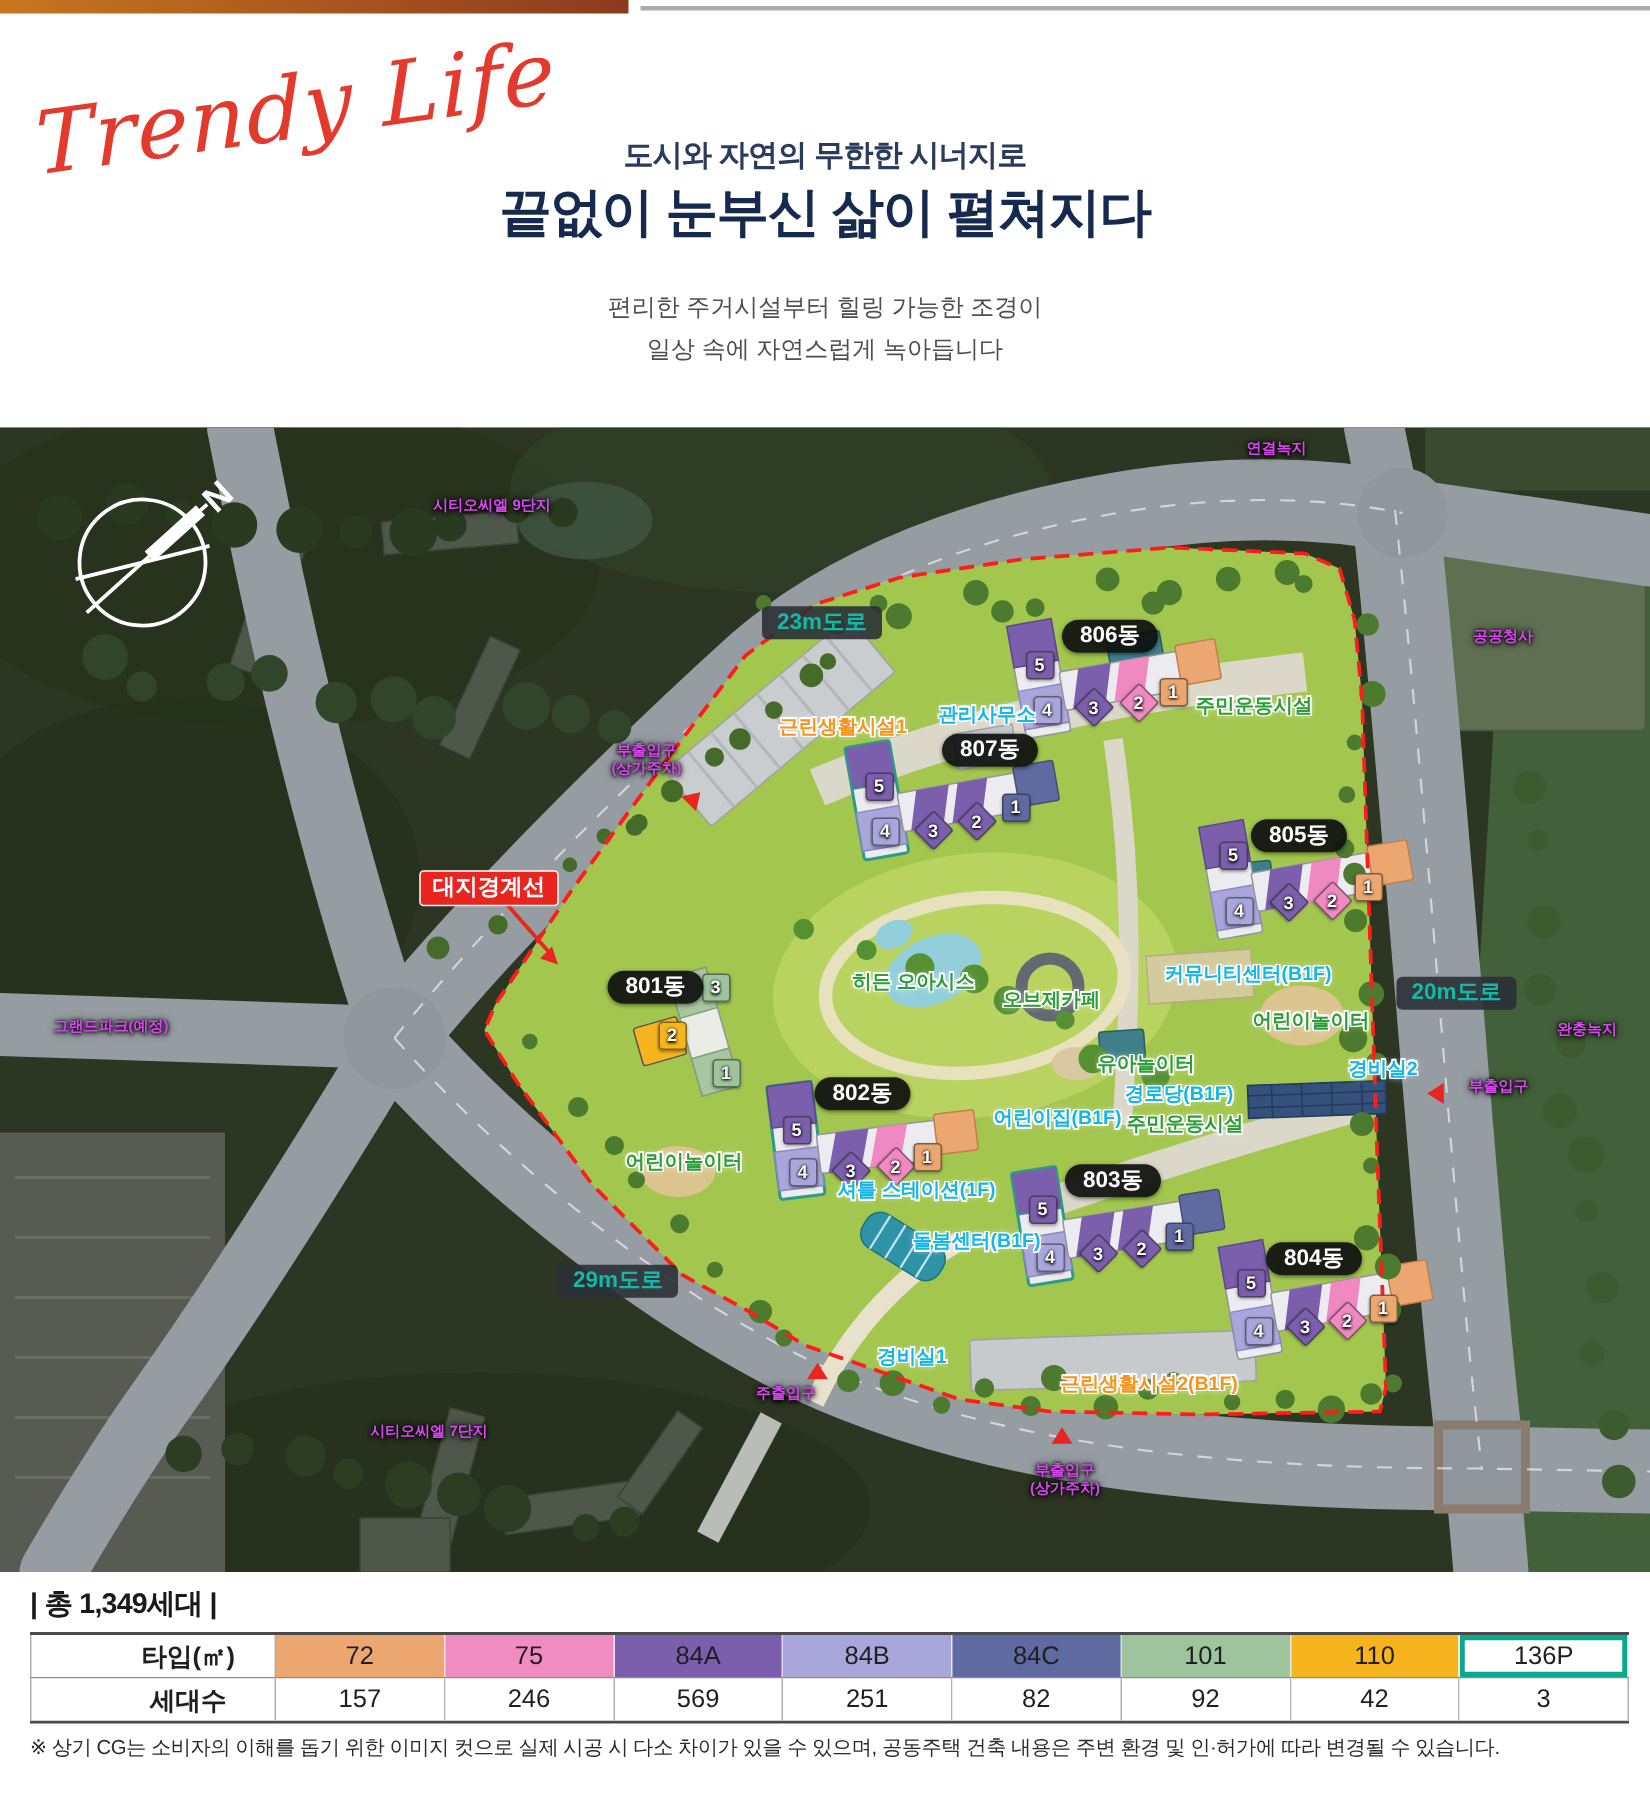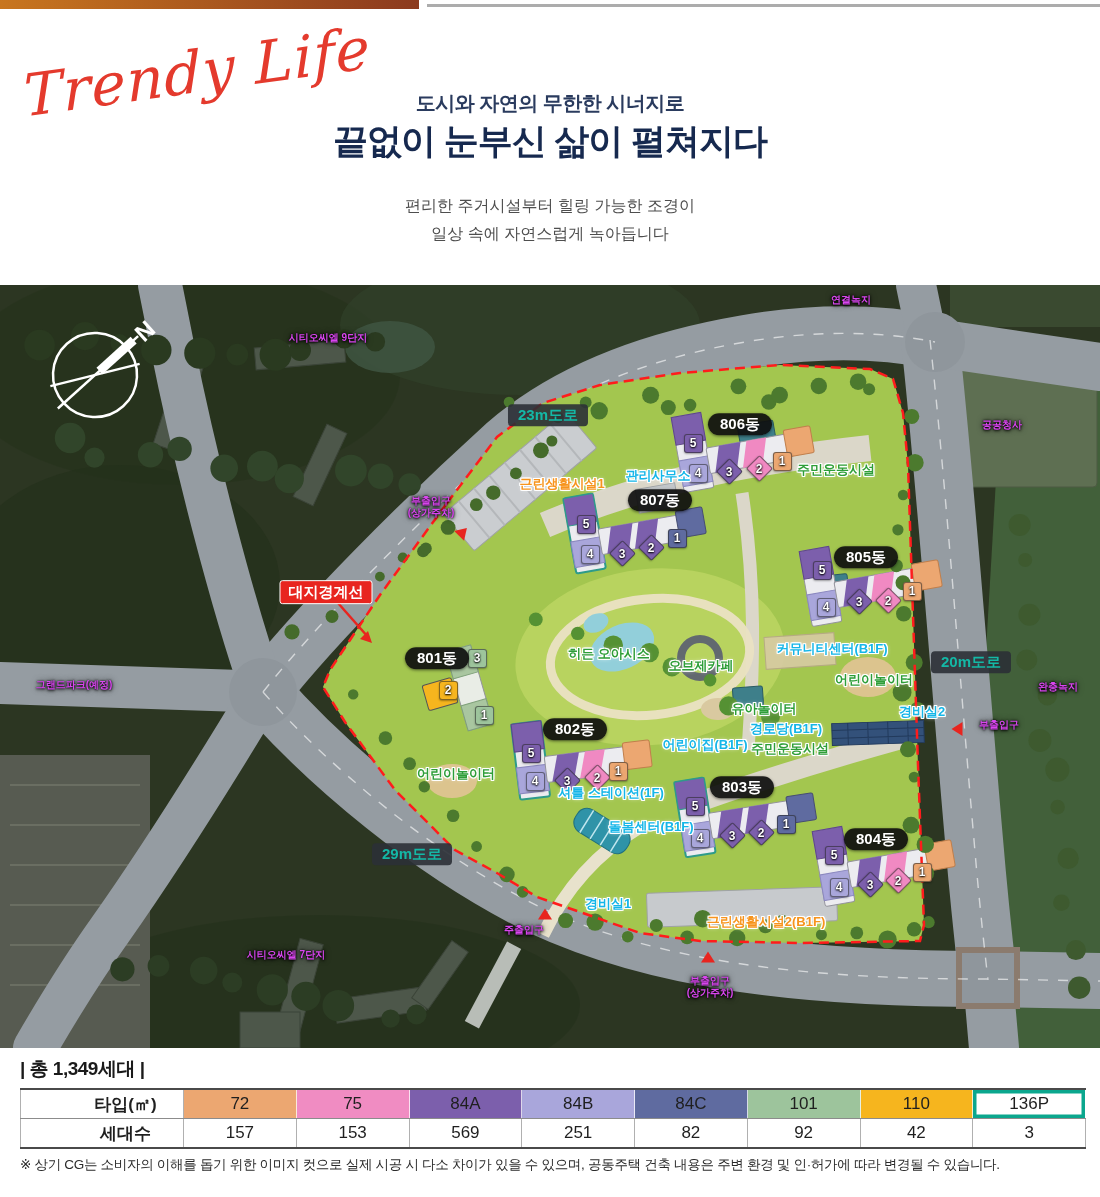--- a/index.html
+++ b/index.html
@@ -496,21 +496,21 @@
           <div class="cell type" style="background: rgb(124, 95, 172);">84A</div>
           <div class="cell type" style="background: rgb(169, 166, 219);">84B</div>
           <div class="cell type" style="background: rgb(95, 107, 160);">84C</div>
           <div class="cell type" style="background: rgb(157, 196, 156);">101</div>
           <div class="cell type" style="background: rgb(246, 181, 30);">110</div>
           <div class="cell type" style="background: rgb(255, 255, 255); box-shadow: rgb(11, 167, 142) 0px 0px 0px 3.5px inset;">136P</div>
         </div>
       <div class="t-row" id="count-row">
         <div class="cell hd">세대수</div>
       <div class="cell cnt">157</div>
-          <div class="cell cnt">153</div>
+          <div class="cell cnt">246</div>
           <div class="cell cnt">569</div>
           <div class="cell cnt">251</div>
           <div class="cell cnt">82</div>
           <div class="cell cnt">92</div>
           <div class="cell cnt">42</div>
           <div class="cell cnt">3</div>
         </div>
     </div>
     <div class="disclaimer">※ 상기 CG는 소비자의 이해를 돕기 위한 이미지 컷으로 실제 시공 시 다소 차이가 있을 수 있으며, 공동주택 건축 내용은 주변 환경 및 인·허가에 따라 변경될 수 있습니다.</div>
   </div>

